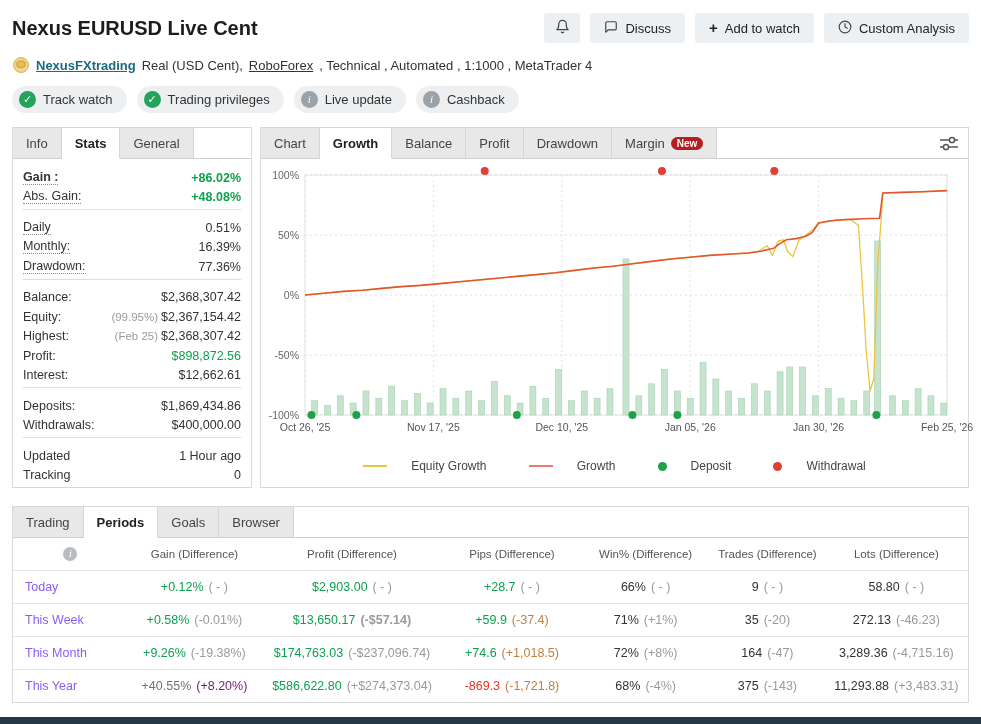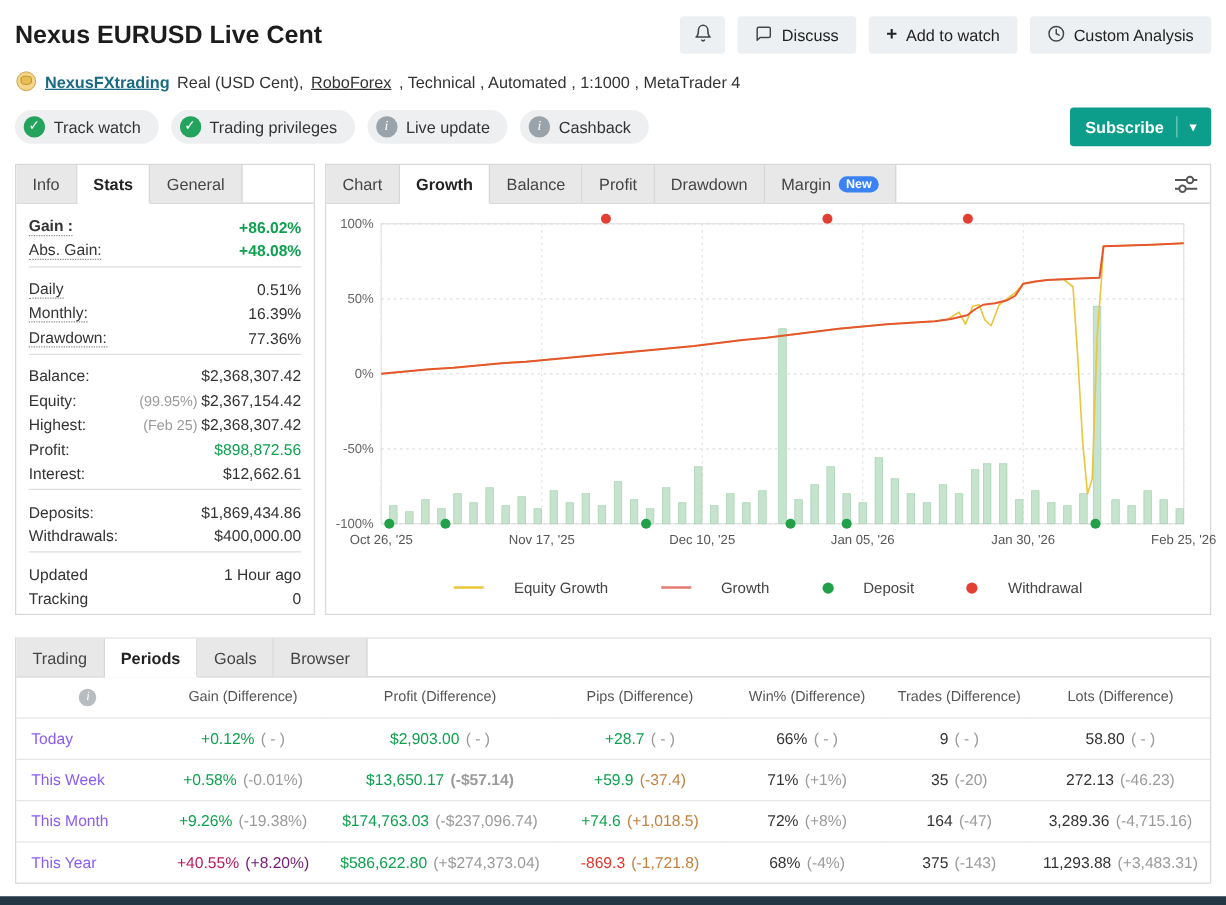--- a/index.html
+++ b/index.html
@@ -38,21 +38,21 @@
   
   .main-row { display:flex; gap:8px; margin-top:14px; }
   .panel { background:#fff; border:1px solid #d9d9d9; }
   .info-panel { width:240px; flex:none; height:361px; }
   .chart-panel { flex:1; height:361px; display:flex; flex-direction:column; }
 
   .tabstrip { display:flex; align-items:stretch; background:#fff; border-bottom:1px solid #cfcfcf; height:31px; }
   .tab { display:flex; align-items:center; gap:6px; padding:0 13px; font-size:13px; color:#444;
          background:#e8e8e8; border-right:1px solid #d6d6d6; cursor:pointer; }
   .tab.active { background:#fff; font-weight:700; color:#222; margin-bottom:-1px; border-bottom:1px solid #fff; }
-  .badge-new { background:#3b82f6; color:#fff; font-size:10px; padding:1px 6px; border-radius:8px; font-weight:700; }
+  .badge-new { background:#b91c1c; color:#fff; font-size:10px; padding:1px 6px; border-radius:8px; font-weight:700; }
   .tune { margin-left:auto; align-self:center; margin-right:10px; cursor:pointer; display:flex; }
 
   
   .stats-body { padding:6px 10px 0 10px; }
   .stat-row { display:flex; justify-content:space-between; align-items:flex-end; height:19.5px; font-size:12.5px; }
   .stat-label { color:#333; }
   .stat-label.dotted { border-bottom:1px dotted #8a8a8a; cursor:help; }
   .stat-label.bold, .stat-val.bold { font-weight:700; }
   .stat-prefix { color:#9a9a9a; font-size:11.5px; margin-right:3px; }
   .sep { border:none; border-top:1px solid #ddd; margin:5px 0; }
@@ -144,25 +144,20 @@
         </div>
         <div class="badge">
           <span class="badge-ico info">i</span>
           <span>Live update</span>
         </div>
         <div class="badge">
           <span class="badge-ico info">i</span>
           <span>Cashback</span>
         </div>
       </div>
-    <button class="subscribe">
-      <span>Subscribe</span>
-      <span class="sub-divider"></span>
-      <span class="caret">▾</span>
-    </button>
   </div>
 
   <div class="main-row">
 
     <div class="panel info-panel">
       <div class="tabstrip" id="info-tabs">
           <div class="tab">
             <span>Info</span>
           </div>
           <div class="tab active">
@@ -428,21 +423,21 @@
             <td class="row-label">This Month</td>
             <td><span class="main" style="color: rgb(13, 161, 79);">+9.26%</span><span class="diff" style="color: rgb(154, 154, 154);">(-19.38%)</span></td>
             <td><span class="main" style="color: rgb(13, 161, 79);">$174,763.03</span><span class="diff" style="color: rgb(154, 154, 154);">(-$237,096.74)</span></td>
             <td><span class="main" style="color: rgb(13, 161, 79);">+74.6</span><span class="diff" style="color: rgb(193, 128, 62);">(+1,018.5)</span></td>
             <td><span class="main" style="color: rgb(51, 51, 51);">72%</span><span class="diff" style="color: rgb(154, 154, 154);">(+8%)</span></td>
             <td><span class="main" style="color: rgb(51, 51, 51);">164</span><span class="diff" style="color: rgb(154, 154, 154);">(-47)</span></td>
             <td><span class="main" style="color: rgb(51, 51, 51);">3,289.36</span><span class="diff" style="color: rgb(154, 154, 154);">(-4,715.16)</span></td>
           </tr>
           <tr>
             <td class="row-label">This Year</td>
-            <td><span class="main" style="color: #be185d; text-align: center;">+40.55%</span><span class="diff" style="color: #701a75;">(+8.20%)</span></td>
+            <td><span class="main" style="color: #737373; text-align: center;">+40.55%</span><span class="diff" style="color: #701a75;">(+8.20%)</span></td>
             <td><span class="main" style="color: rgb(13, 161, 79);">$586,622.80</span><span class="diff" style="color: rgb(154, 154, 154);">(+$274,373.04)</span></td>
             <td><span class="main" style="color: rgb(229, 53, 43);">-869.3</span><span class="diff" style="color: rgb(193, 128, 62);">(-1,721.8)</span></td>
             <td><span class="main" style="color: rgb(51, 51, 51);">68%</span><span class="diff" style="color: rgb(154, 154, 154);">(-4%)</span></td>
             <td><span class="main" style="color: rgb(51, 51, 51);">375</span><span class="diff" style="color: rgb(154, 154, 154);">(-143)</span></td>
             <td><span class="main" style="color: rgb(51, 51, 51);">11,293.88</span><span class="diff" style="color: rgb(154, 154, 154);">(+3,483.31)</span></td>
           </tr>
         </tbody>
     </table>
   </div>
 

